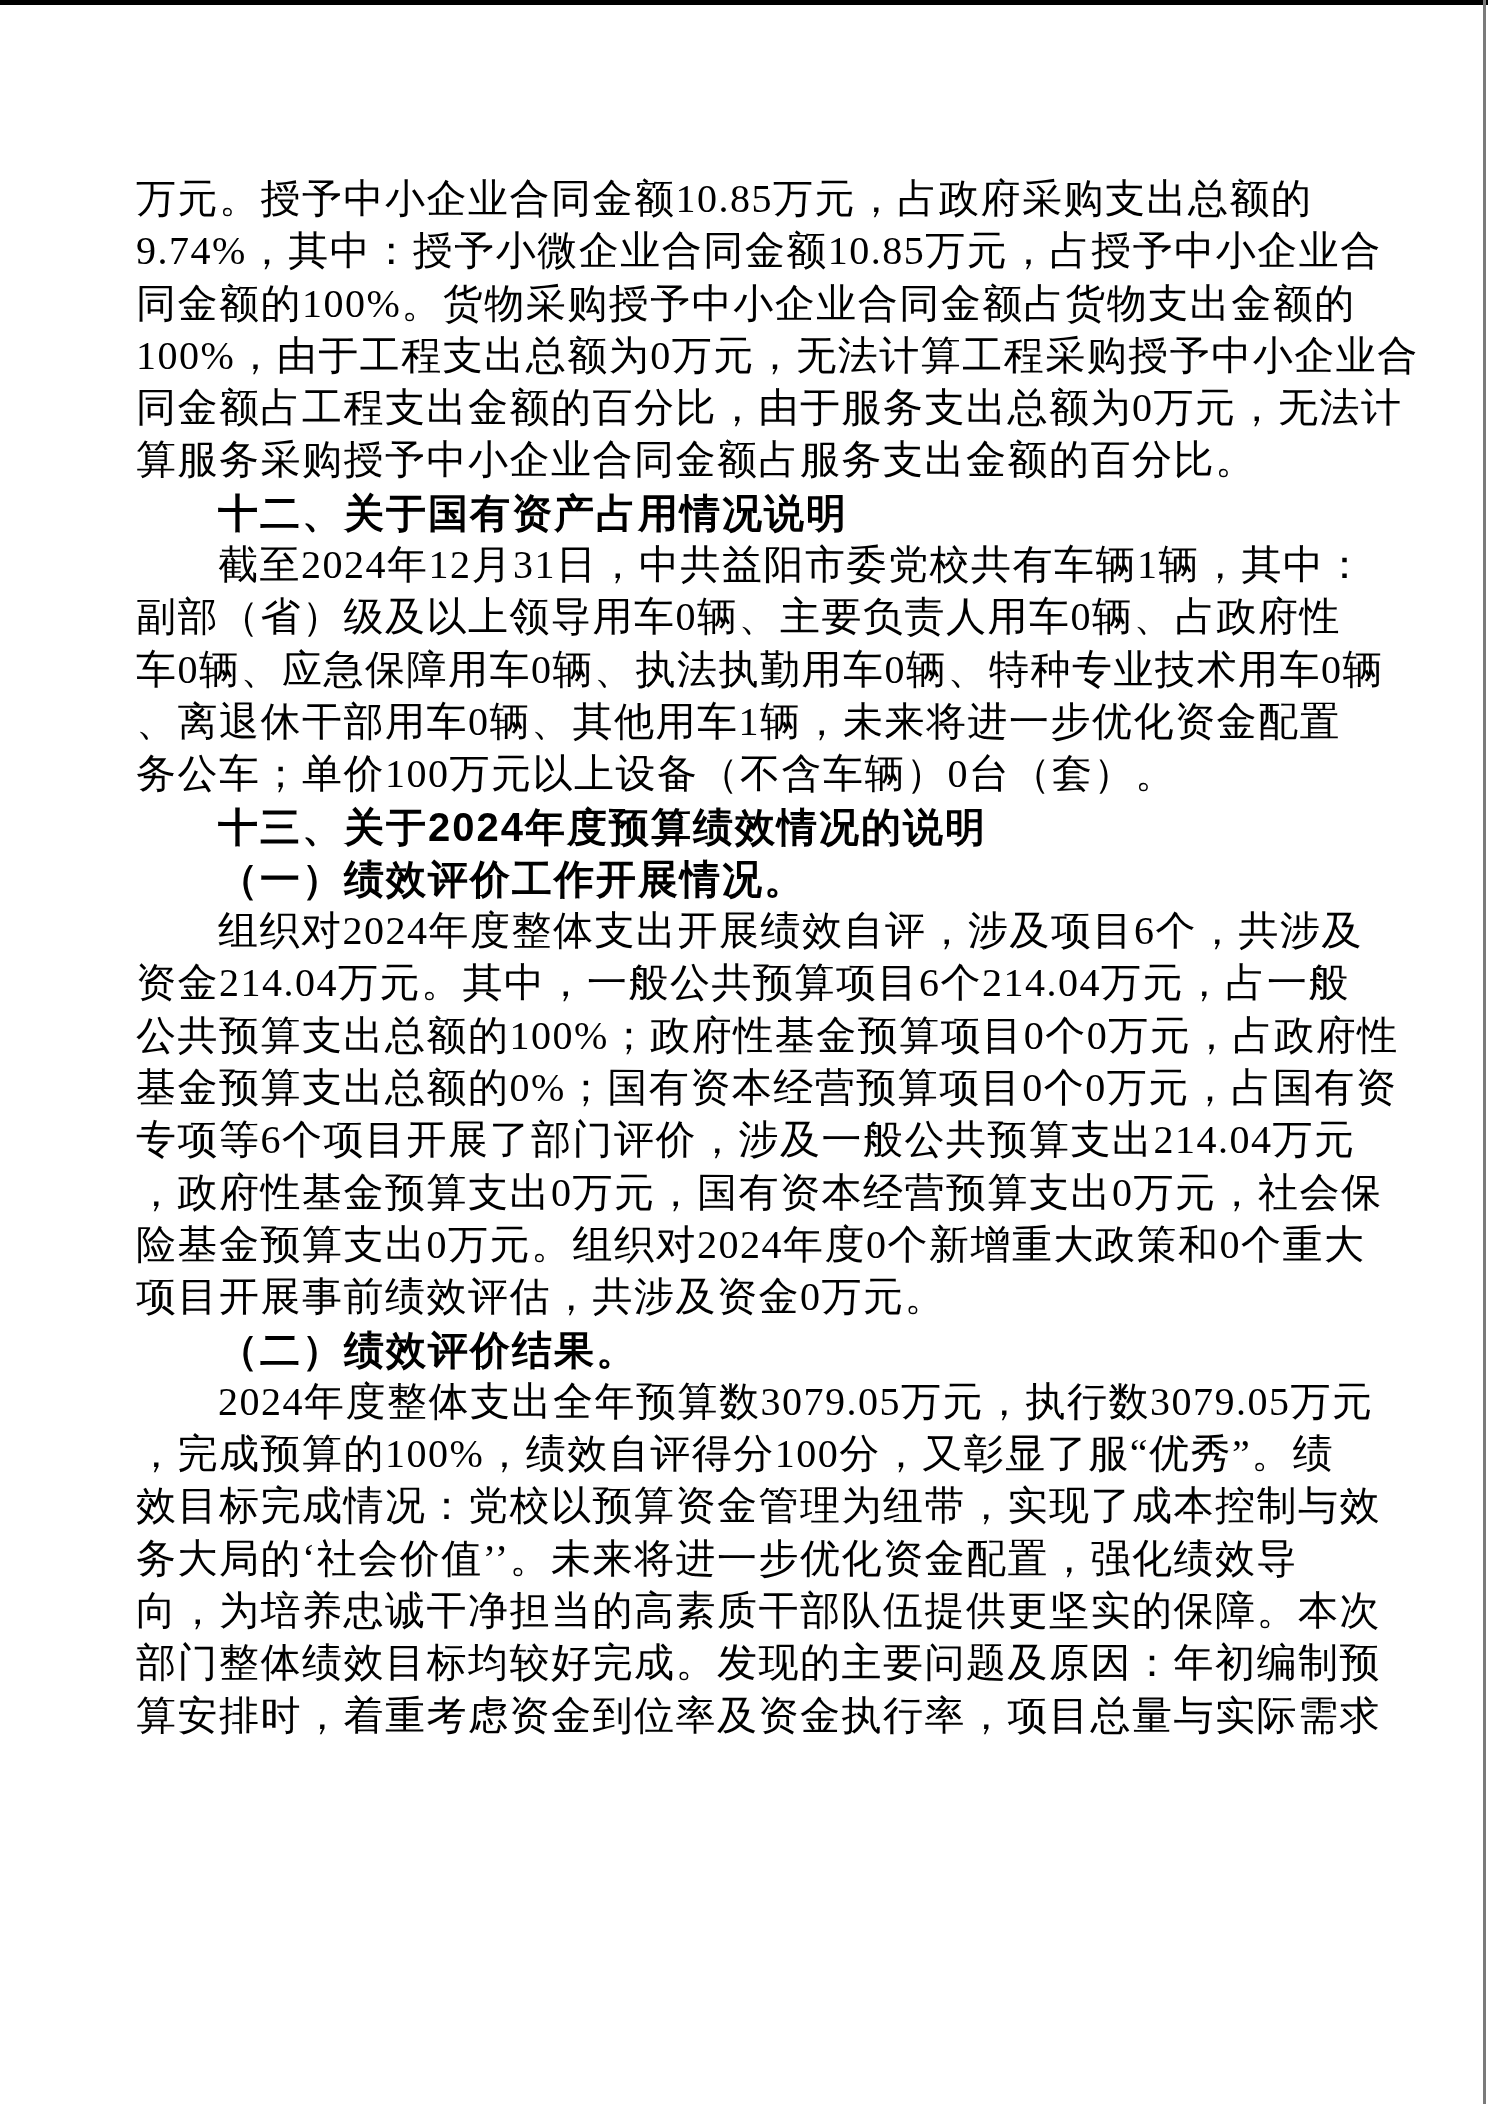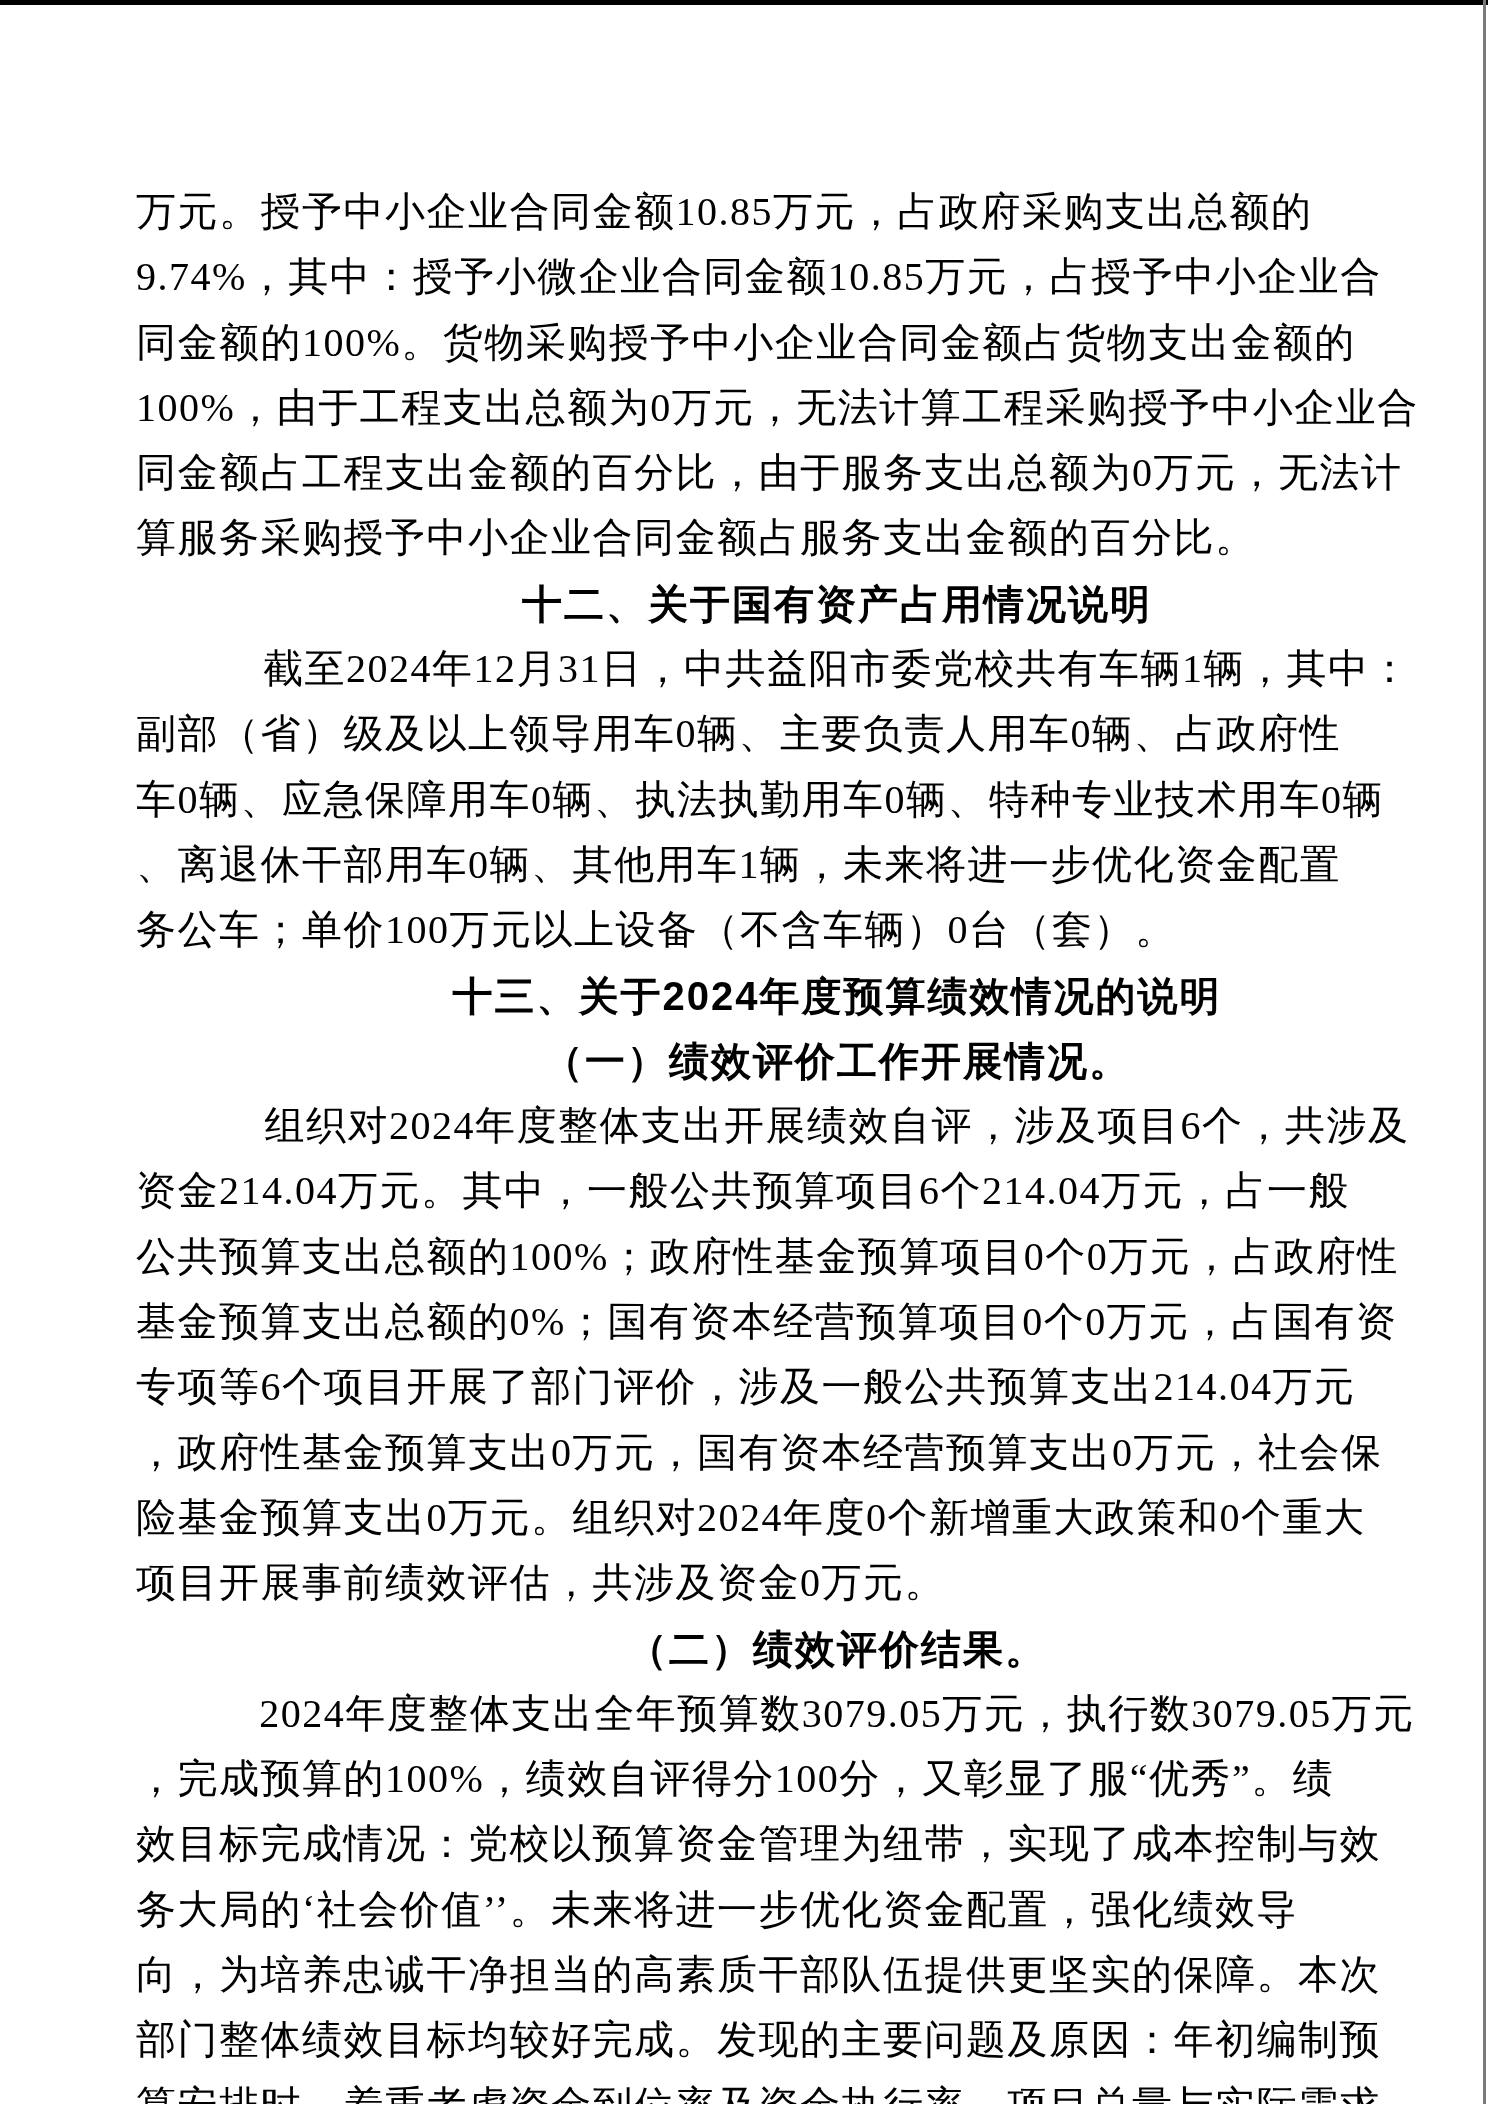--- a/index.html
+++ b/index.html
@@ -36,25 +36,23 @@
     width: 1320px;
     color: #000000;
     font-family: "Liberation Serif", "DejaVu Serif", serif;
     font-size: 40px;
     line-height: 52.3px;
     letter-spacing: 1.5px;
     white-space: nowrap;
   }
   .line {
     height: 52.3px;
-    margin-top: 13px;
   }
   .indent {
     padding-left: 82px;
-    text-align: center;
   }
   .heading {
     font-family: "Liberation Sans", "DejaVu Sans", sans-serif;
     font-weight: 700;
     letter-spacing: 2px;
   }
 </style>
 </head>
 <body>
 

